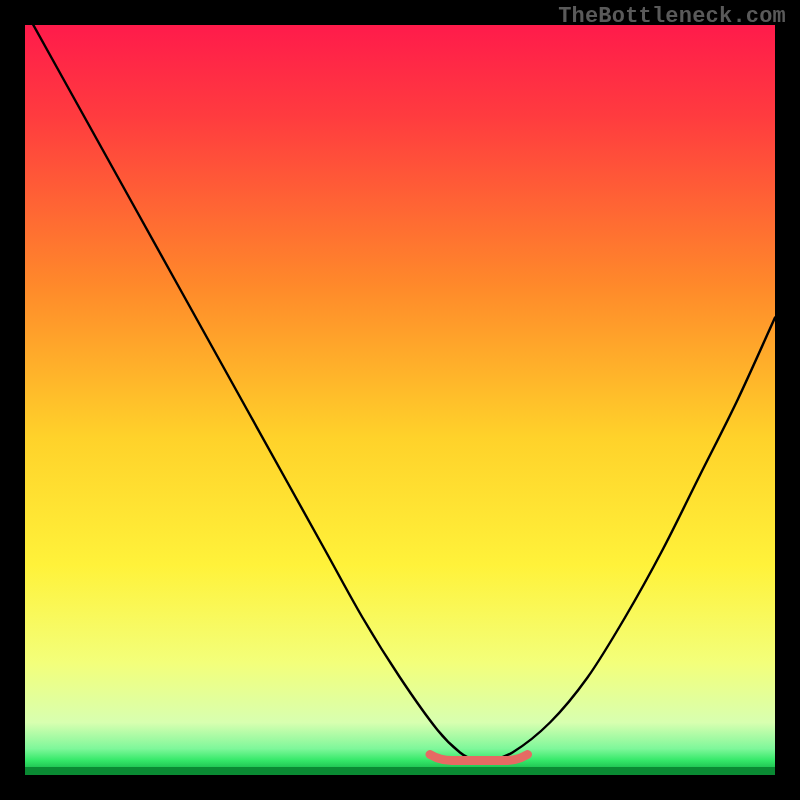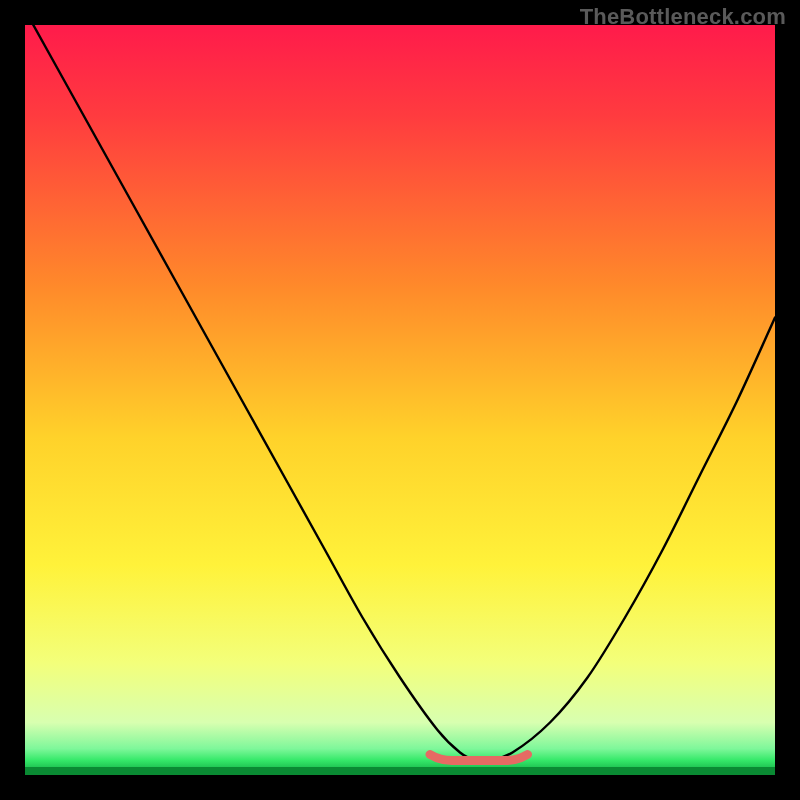--- a/index.html
+++ b/index.html
@@ -19,20 +19,21 @@
   }
   .watermark {
     position: absolute;
     top: 4px;
     right: 14px;
     font-size: 22px;
     font-weight: 600;
     color: #5a5a5a;
     letter-spacing: 0.2px;
     z-index: 20;
+    font-family: Liberation Mono, monospace;
   }
   .plot-wrap {
     position: absolute;
     left: 25px;
     top: 25px;
     width: 750px;
     height: 750px;
   }
   svg.plot {
     width: 750px;

